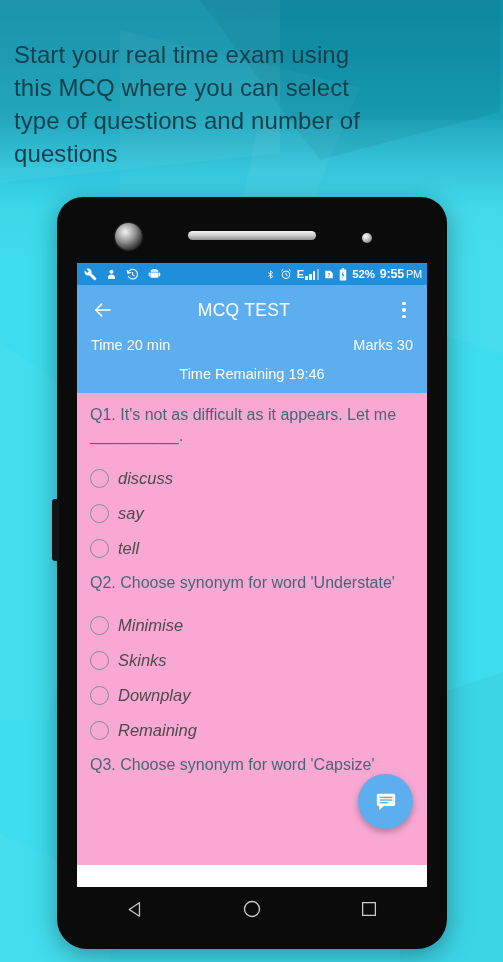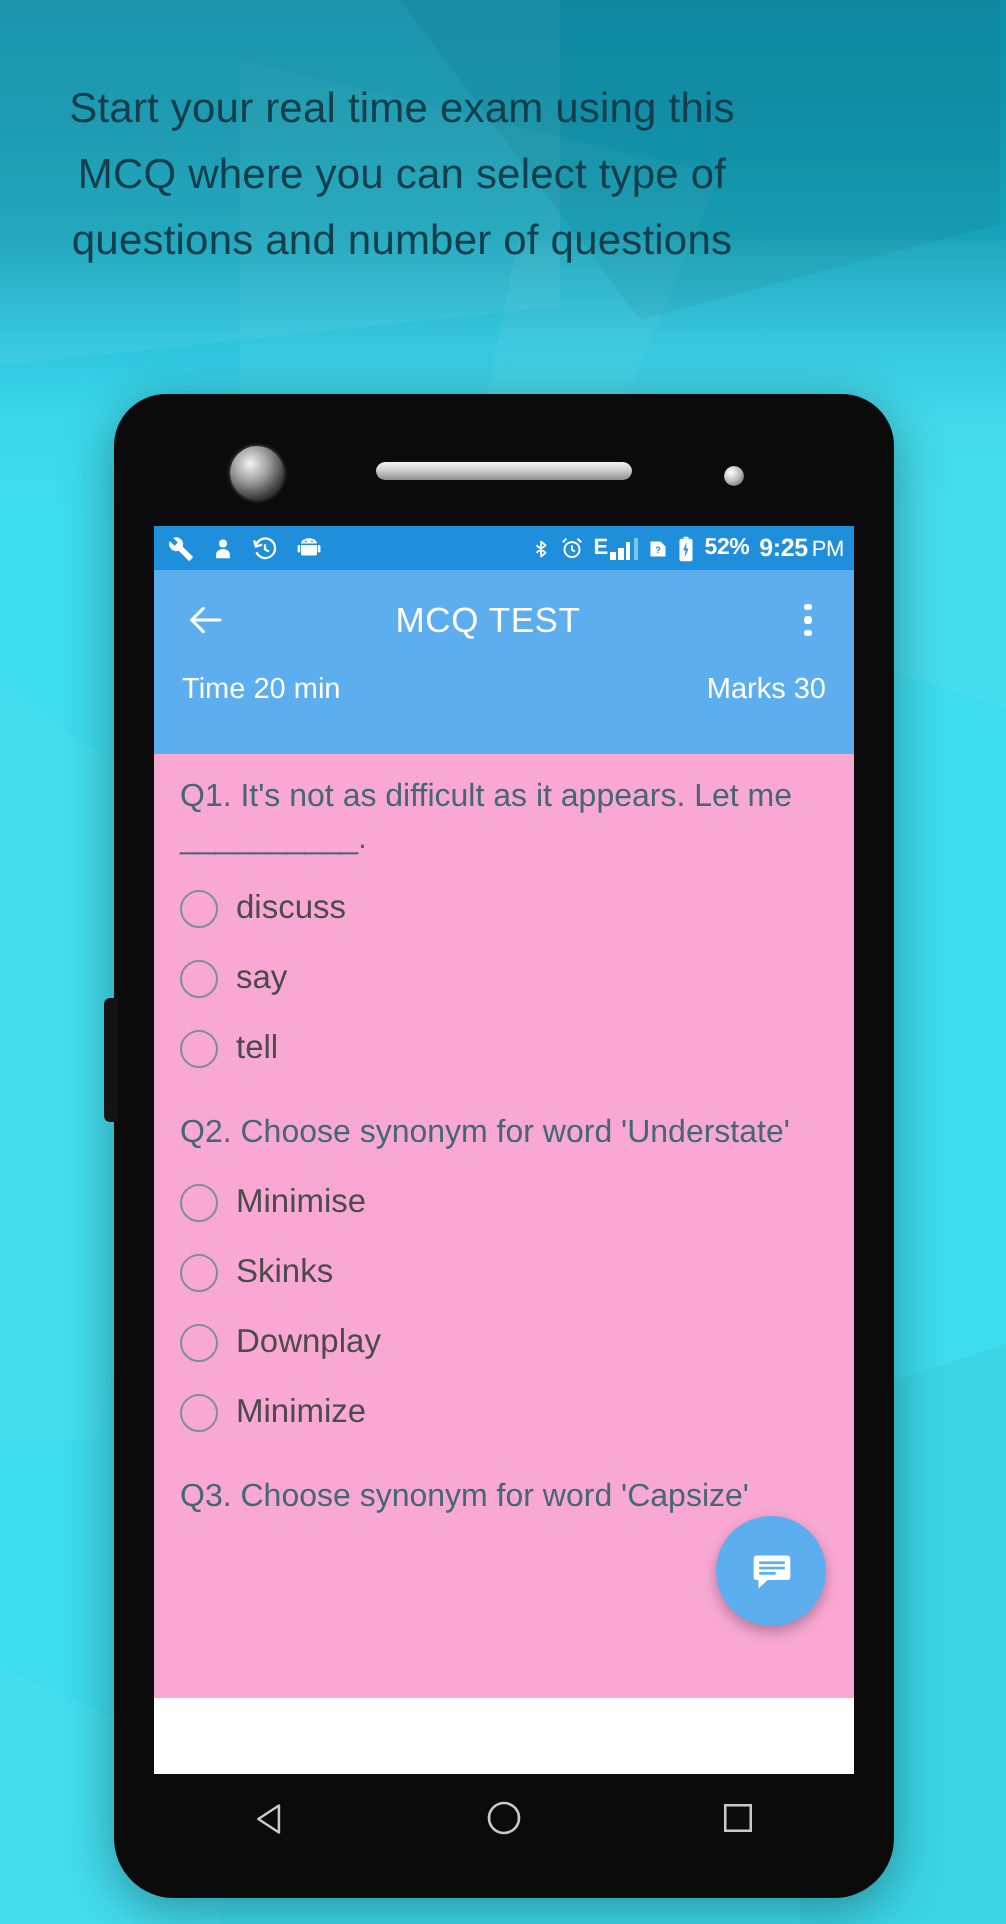--- a/index.html
+++ b/index.html
@@ -62,23 +62,22 @@
   .f7 {
     top: 820px; left: -30px; width: 160px; height: 180px;
     background: rgba(255,255,255,0.03);
     clip-path: polygon(0 0, 100% 40%, 80% 100%, 0 100%);
   }
 
   
   #headline {
     position: absolute;
     top: 38px; left: 0; width: 402px;
-    text-align: center;
     color: #133f4c;
-    font-size: 21px;
+    font-size: 24px;
     line-height: 33px;
     letter-spacing: 0.1px;
     padding: 0 14px;
   }
 
   
   #phone {
     position: absolute;
     left: 57px;
     top: 197px;
@@ -218,24 +217,25 @@
   }
   .question-block { margin-bottom: 14px; }
   .question-text {
     color: #456775;
     font-size: 16px;
     line-height: 21px;
     margin-bottom: 7px;
   }
   .option-row {
     display: flex;
-    align-items: center;
+    align-items: flex-end;
     gap: 9px;
     height: 35px;
     cursor: pointer;
+    font-style: italic;
   }
   .radio {
     width: 19px; height: 19px;
     min-width: 19px;
     border: 1.8px solid #7c8f98;
     border-radius: 50%;
     background: transparent;
   }
   .option-label {
     color: #4b4b4b;
@@ -343,21 +343,21 @@
             <path d="M3 3h12l6 6v12H3z"></path>
             <text x="12" y="17" font-size="11" font-weight="bold" fill="#1f8fdc" text-anchor="middle" font-family="Liberation Sans, sans-serif">?</text>
           </svg>
         <svg class="sicon" width="8" height="13" viewBox="0 0 14 24" fill="#fff">
             <rect x="4.6" y="0.6" width="4.8" height="2" rx="0.7"></rect>
             <rect x="1" y="2.6" width="12" height="20.6" rx="1.6"></rect>
             <polygon points="7.6,5.6 4.4,13.2 6.6,13.2 5.8,19.8 9.4,11.6 7,11.6" fill="#1f8fdc"></polygon>
           </svg>
         <span id="battery-pct">52%</span>
         <span id="clock">
-          <span>9:25</span>
+          <span>9:55</span>
           <span id="clock-ampm">PM</span>
         </span>
       </div>
     </div>
 
     <div id="app-bar">
       <div id="back-arrow">
         <svg width="23" height="20" viewBox="0 0 24 24" fill="none" stroke="#fff" stroke-width="1.9" stroke-linecap="round" stroke-linejoin="round">
             <line x1="21" y1="12" x2="4" y2="12"></line>
             <polyline points="11,5 4,12 11,19"></polyline>
@@ -369,20 +369,21 @@
         <i></i>
         <i></i>
       </div>
     </div>
 
     <div id="exam-info">
       <div id="info-row">
         <span>Time 20 min</span>
         <span>Marks 30</span>
       </div>
+      <div id="time-remaining">Time Remaining 19:46</div>
     </div>
 
     <div id="question-list">
 
       <div class="question-block">
         <div class="question-text">Q1. It's not as difficult as it appears. Let me __________.</div>
         <div class="option-row">
           <span class="radio"></span>
           <span class="option-label">discuss</span>
         </div>
@@ -405,21 +406,21 @@
         <div class="option-row">
           <span class="radio"></span>
           <span class="option-label">Skinks</span>
         </div>
         <div class="option-row">
           <span class="radio"></span>
           <span class="option-label">Downplay</span>
         </div>
         <div class="option-row">
           <span class="radio"></span>
-          <span class="option-label">Minimize</span>
+          <span class="option-label">Remaining</span>
         </div>
       </div>
 
       <div class="question-block">
         <div class="question-text">Q3. Choose synonym for word 'Capsize'</div>
       </div>
 
       <div id="fab">
         <svg width="22" height="22" viewBox="0 0 24 24" fill="#fff">
           <path d="M3.6 3h16.8c.9 0 1.6.7 1.6 1.6v10.2c0 .9-.7 1.6-1.6 1.6H9.6L4.6 21v-4.6H3.6c-.9 0-1.6-.7-1.6-1.6V4.6C2 3.7 2.7 3 3.6 3z"></path>

